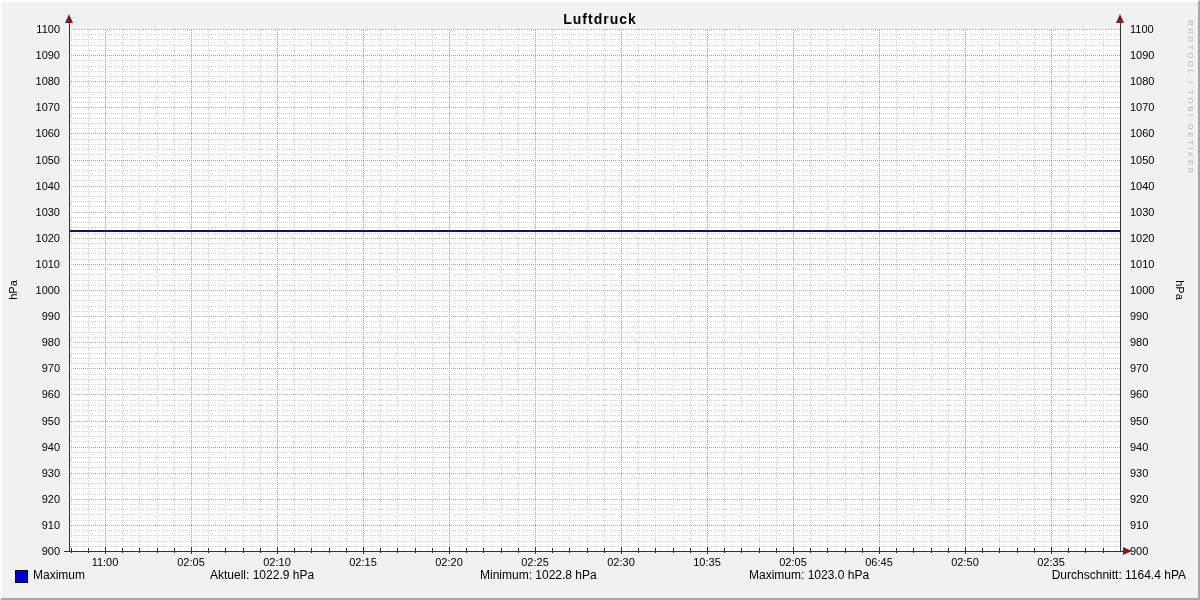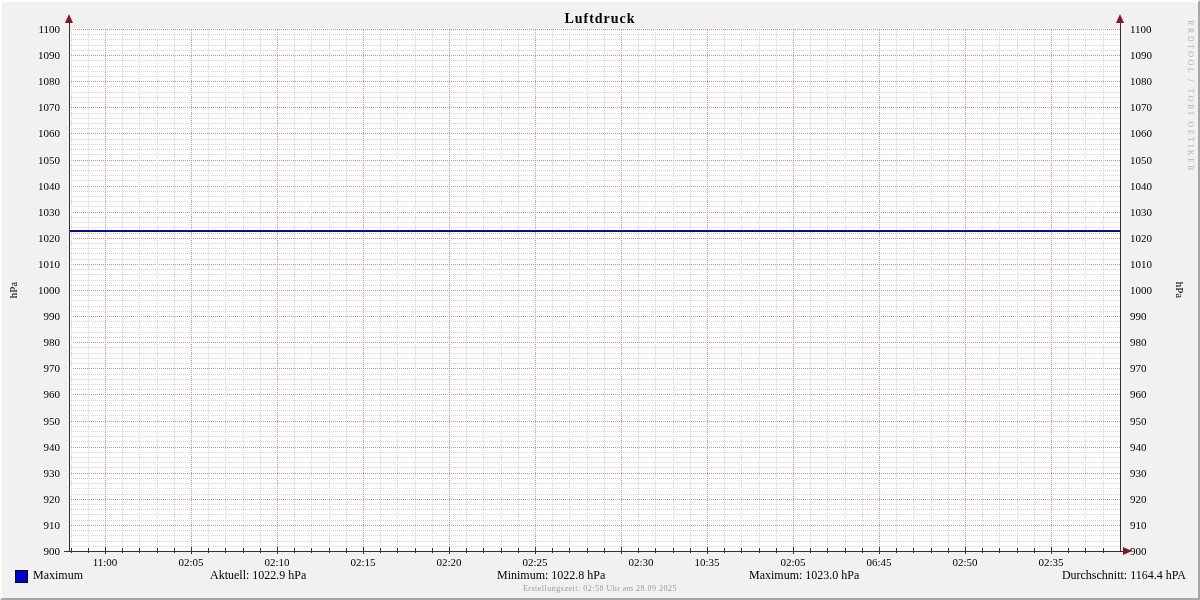--- a/index.html
+++ b/index.html
@@ -4,21 +4,21 @@
 <style>
   html,body{margin:0;padding:0;background:#e8e8e8;}
   #chart{
     position:relative;
     width:1196px;height:596px;
     background:#f1f1f1;
     border-top:2px solid #fdfdfd;
     border-left:2px solid #fdfdfd;
     border-bottom:2px solid #a6a6a6;
     border-right:2px solid #a6a6a6;
-    font-family:Liberation Serif, serif;
+    font-family:Liberation Sans, sans-serif;
     color:#000;
     overflow:hidden;
   }
   .title{
     position:absolute;left:0;top:9px;width:100%;
     text-align:center;font-size:14px;font-weight:bold;letter-spacing:1px;
   }
   #plot{
     position:absolute;left:67px;top:27px;width:1051px;height:522px;
     background:#ffffff;overflow:hidden;
@@ -282,21 +282,21 @@
       <div class="ylab" style="left: 1128px; top: 46px;">1090</div>
       <div class="ylab" style="left: 1128px; top: 20px;">1100</div>
     </div>
   <div id="xlabels">
       <div class="xlab" style="left: 81px; top: 553px;">11:00</div>
       <div class="xlab" style="left: 167px; top: 553px;">02:05</div>
       <div class="xlab" style="left: 253px; top: 553px;">02:10</div>
       <div class="xlab" style="left: 339px; top: 553px;">02:15</div>
       <div class="xlab" style="left: 425px; top: 553px;">02:20</div>
       <div class="xlab" style="left: 511px; top: 553px;">02:25</div>
-      <div class="xlab" style="left: 597px; top: 553px; margin-left: 20px;">02:30</div>
+      <div class="xlab" style="left: 597px; top: 553px;">02:30</div>
       <div class="xlab" style="left: 683px; top: 553px;">10:35</div>
       <div class="xlab" style="left: 769px; top: 553px;">02:05</div>
       <div class="xlab" style="left: 855px; top: 553px;">06:45</div>
       <div class="xlab" style="left: 941px; top: 553px;">02:50</div>
       <div class="xlab" style="left: 1027px; top: 553px;">02:35</div>
     </div>
   <div id="ticks">
       <div class="tick" style="left: 69px; top: 546px; width: 1px; height: 5px;"></div>
       <div class="tick" style="left: 86px; top: 546px; width: 1px; height: 5px;"></div>
       <div class="tick" style="left: 103px; top: 545px; width: 1px; height: 7px;"></div>
@@ -357,21 +357,20 @@
       <div class="tick" style="left: 1049px; top: 545px; width: 1px; height: 7px;"></div>
       <div class="tick" style="left: 1066px; top: 546px; width: 1px; height: 5px;"></div>
       <div class="tick" style="left: 1083px; top: 546px; width: 1px; height: 5px;"></div>
       <div class="tick" style="left: 1101px; top: 546px; width: 1px; height: 5px;"></div>
     </div>
 
   <div class="legend-row">
     <div class="legend-swatch" id="legend-swatch" style="background: rgb(0, 0, 204);"></div>
     <div class="legend-name">Maximum</div>
     <div class="stat" style="left:208px;">Aktuell: 1022.9 hPa</div>
-    <div class="stat" style="left:478px;margin-left:17px;">Minimum: 1022.8 hPa</div>
+    <div class="stat" style="left:478px;">Minimum: 1022.8 hPa</div>
     <div class="stat" style="left:747px;">Maximum: 1023.0 hPa</div>
     <div class="stat" style="right:12px;">Durchschnitt: 1164.4 hPA</div>
   </div>
 
-  <div class="footer">Erstellungszeit: 02:58 Uhr am 28.09.2025</div>
   <div class="watermark">RRDTOOL / TOBI OETIKER</div>
 
 </div>
 
 </body></html>

